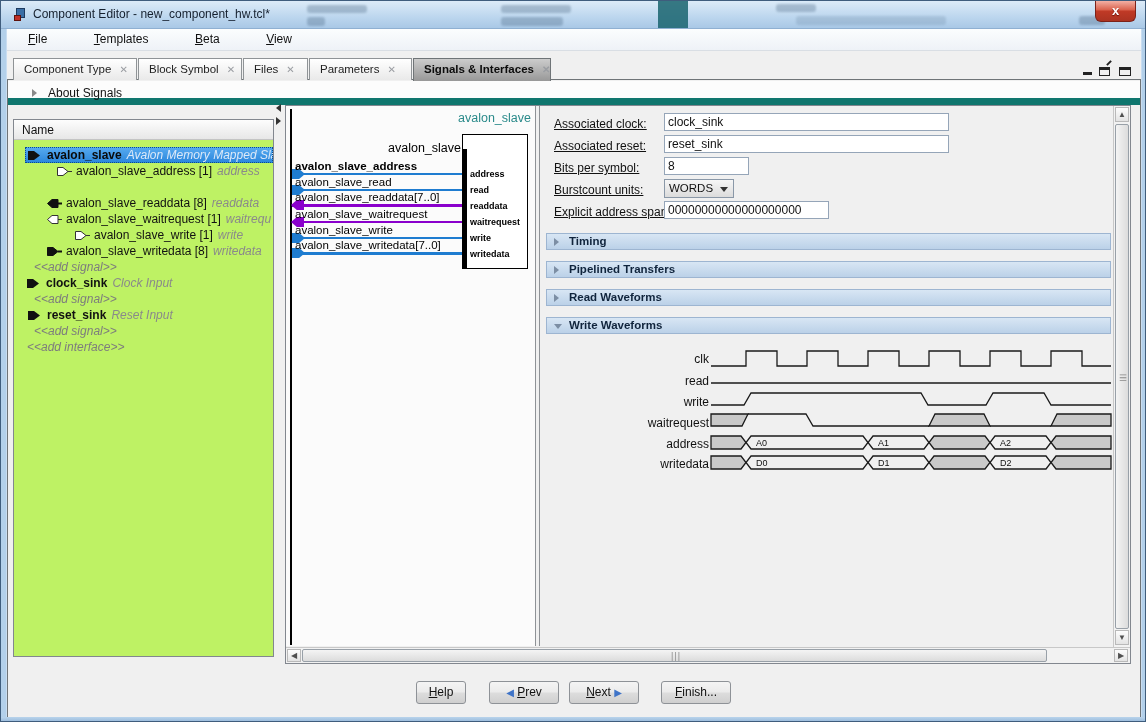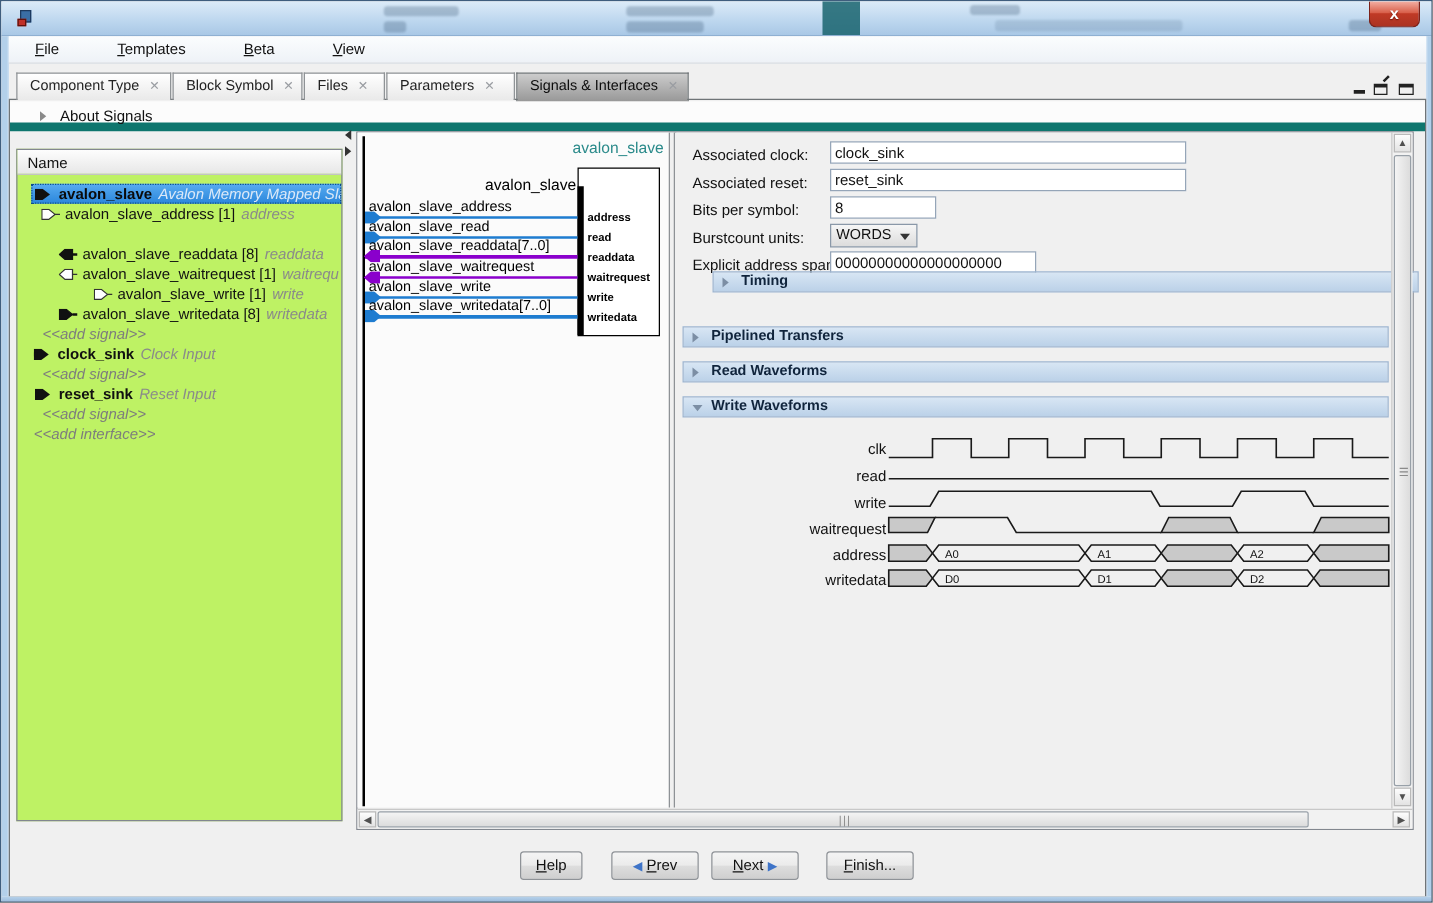--- a/index.html
+++ b/index.html
@@ -29,21 +29,21 @@
   .menuitem{display:inline-block;padding:3px 21px;font-size:12px;color:#111;}
   .fl{display:inline-block;}
   .fl::first-letter{text-decoration:underline;}
   
   .workframe{left:6px;top:78px;width:1134px;height:638px;border:1px solid #6f7477;background:#f0f0f0;}
   .tab{position:absolute;top:57px;height:22px;border:1px solid #8f9396;border-bottom:none;
     background:linear-gradient(#ffffff,#e9e9e9);font-size:11.5px;color:#222;
     padding:4px 8px 0 10px;white-space:nowrap;}
   .tab .x{color:#9a9da2;font-size:10px;margin-left:8px;}
   .tab.active{background:linear-gradient(#cccccc,#989898);border-color:#6f7477;z-index:3;height:23px;
-    font-weight:normal;color:#0c0c0c;}
+    font-weight:bold;color:#0c0c0c;}
   .miniicons{position:absolute;left:1078px;top:63px;width:58px;height:14px;}
   .mi-min{position:absolute;left:4px;top:8px;width:9px;height:3px;background:#222;}
   .mi-float{position:absolute;left:20px;top:3px;width:11px;height:9px;border:1px solid #222;border-top:3px solid #222;}
   .mi-float:after{content:"";position:absolute;left:6px;top:-8px;width:6px;height:2px;background:#222;transform:rotate(-45deg);}
   .mi-max{position:absolute;left:40px;top:3px;width:12px;height:9px;border:1px solid #222;border-top:3px solid #222;}
   
   .aboutbar{left:7px;top:80px;width:1132px;height:24px;background:#fcfcfc;border-bottom:7px solid #0f766e;}
   .tri-r{display:inline-block;width:0;height:0;border-left:5px solid #8a8a8a;border-top:4px solid transparent;border-bottom:4px solid transparent;}
   .aboutlabel{font-size:12px;color:#111;}
   
@@ -73,21 +73,21 @@
   .trunk{left:289px;top:108px;width:2px;height:536px;background:#000;}
   .blockbox{left:461px;top:133px;width:66px;height:135px;background:#fff;border:1.5px solid #000;}
   .blockbar{left:461px;top:148px;width:5px;height:119px;background:#000;}
   .portlabel{position:absolute;left:469px;font-size:9px;font-weight:bold;color:#000;}
   .wire{position:absolute;left:291px;}
   .wirelabel{position:absolute;left:294px;font-size:11.5px;color:#000;white-space:nowrap;}
   .arrow{position:absolute;width:13px;height:10px;}
   .ar-r{clip-path:polygon(0 0,55% 0,100% 50%,55% 100%,0 100%);}
   .ar-l{clip-path:polygon(100% 0,45% 0,0 50%,45% 100%,100% 100%);}
   
-  .plabel{position:absolute;left:553px;font-size:12px;color:#111;}
+  .plabel{position:absolute;left:553px;font-size:12px;color:#111;text-decoration:underline;}
   .pinput{position:absolute;height:18px;border:1px solid #95a5b8;font-size:12px;padding:1px 3px;background:#fff;color:#111;}
   .dd{position:absolute;left:663px;top:178px;width:70px;height:19px;border:1px solid #8a98a8;
      background:linear-gradient(#f6f6f6,#dcdcdc);font-size:11.5px;padding:2px 4px;color:#111;}
   .dd .ddarrow{position:absolute;right:5px;top:7px;width:0;height:0;border-top:5px solid #333;
      border-left:4px solid transparent;border-right:4px solid transparent;}
   .sechead{position:absolute;left:545px;width:565px;height:17px;
      background:linear-gradient(#d8e6f4,#bbd1e8);border:1px solid #9db5d1;
      font-size:11.5px;font-weight:bold;color:#10243c;padding:1px 0 0 22px;}
   .sechead .arr{position:absolute;left:7px;top:4px;}
   .arr-col{width:0;height:0;border-left:5px solid #7c8ea4;border-top:4px solid transparent;border-bottom:4px solid transparent;}
@@ -121,20 +121,21 @@
     <div class="smudge" style="left:500px;top:4px;width:70px;height:8px;"></div>
     <div class="smudge" style="left:500px;top:16px;width:62px;height:9px;"></div>
     <div class="smudge" style="left:775px;top:3px;width:40px;height:8px;"></div>
     <div class="smudge" style="left:795px;top:15px;width:150px;height:9px;opacity:.15;"></div>
     <div class="smudge" style="left:1078px;top:15px;width:26px;height:9px;"></div>
     <div class="tealblock"></div>
     <div class="appicon">
         <div class="p1"></div>
         <div class="p2"></div>
       </div>
+    <div class="apptitle">Component Editor - new_component_hw.tcl*</div>
     <div class="closebtn"><span>x</span></div>
   </div>
   <div class="abs edge-l"></div>
   <div class="abs edge-r"></div>
   <div class="abs edge-b"></div>
 
   <div class="abs menubar">
     <span class="menuitem"><span class="fl">File</span></span>
     <span class="menuitem"><span class="fl">Templates</span></span>
     <span class="menuitem"><span class="fl">Beta</span></span>
@@ -161,21 +162,21 @@
 
   <div class="abs treepanel">
     <div class="treehead">Name</div>
   </div>
   <div class="abs trow tbold sel" style="left:24px;top:146px;width:248px;padding-left:3px;">
     <span class="ticon"><svg width="15" height="9">
           <polygon points="0,0 6,0 12,4.5 6,9 0,9" fill="#111"></polygon>
           <rect x="0" y="3" width="3" height="3" fill="#111"></rect>
         </svg></span><span class="tname">avalon_slave</span><span class="trole">Avalon Memory Mapped Slave</span>
   </div>
-  <div class="abs trow" style="top:162px;left:13px;padding-left:19px;">
+  <div class="abs trow" style="top:162px;left:13px;padding-left:43px;">
     <span class="ticon"><svg width="15" height="9">
           <polygon points="0.5,0.5 6,0.5 11,4.5 6,8.5 0.5,8.5" fill="#fff" stroke="#333"></polygon>
           <line x1="11" y1="4.5" x2="15" y2="4.5" stroke="#333"></line>
         </svg></span><span class="tname">avalon_slave_address [1]</span><span class="trole">address</span>
   </div>
   <div class="abs trow" style="top:194px;left:13px;padding-left:33px;">
     <span class="ticon"><svg width="15" height="9">
           <polygon points="11,0.5 5,0.5 0.5,4.5 5,8.5 11,8.5" fill="#111" stroke="#111"></polygon>
           <line x1="11" y1="4.5" x2="15" y2="4.5" stroke="#111" stroke-width="2"></line>
         </svg></span><span class="tname">avalon_slave_readdata [8]</span><span class="trole">readdata</span>
@@ -253,42 +254,42 @@
   <div class="wire" style="top:236px;width:170px;height:2px;background:#1e7cd0;"></div>
   <div class="wire" style="top:251px;width:170px;height:3px;background:#1e7cd0;"></div>
 
   <div class="arrow ar-r" style="left:291px;top:168px;background:#1e7cd0;"></div>
   <div class="arrow ar-r" style="left:291px;top:184px;background:#1e7cd0;"></div>
   <div class="arrow ar-l" style="left:290px;top:199px;background:#8a00cc;"></div>
   <div class="arrow ar-l" style="left:290px;top:216px;background:#8a00cc;"></div>
   <div class="arrow ar-r" style="left:291px;top:232px;background:#1e7cd0;"></div>
   <div class="arrow ar-r" style="left:291px;top:247px;background:#1e7cd0;"></div>
 
-  <div class="wirelabel" style="top:159px;">avalon_slave_address</div>
+  <div class="wirelabel" style="top:159px;font-weight:bold;">avalon_slave_address</div>
   <div class="wirelabel" style="top:175px;">avalon_slave_read</div>
   <div class="wirelabel" style="top:190px;">avalon_slave_readdata[7..0]</div>
   <div class="wirelabel" style="top:207px;">avalon_slave_waitrequest</div>
   <div class="wirelabel" style="top:223px;">avalon_slave_write</div>
   <div class="wirelabel" style="top:238px;">avalon_slave_writedata[7..0]</div>
 
   <div class="plabel" style="top:116px;">Associated clock:</div>
   <input class="pinput" style="left: 663px; top: 112px; width: 285px;" value="clock_sink">
   <div class="plabel" style="top:138px;">Associated reset:</div>
   <input class="pinput" style="left: 663px; top: 134px; width: 285px;" value="reset_sink">
   <div class="plabel" style="top:160px;">Bits per symbol:</div>
   <input class="pinput" style="left: 663px; top: 156px; width: 85px;" value="8">
   <div class="plabel" style="top:182px;">Burstcount units:</div>
   <div class="dd">
     <span>WORDS</span>
     <span class="ddarrow"></span>
   </div>
   <div class="plabel" style="top:204px;">Explicit address span:</div>
   <input class="pinput" style="left: 663px; top: 200px; width: 165px;" value="00000000000000000000">
 
-  <div class="sechead" style="top:216px;margin-left:24px;">
+  <div class="sechead" style="top:232px;">
     <span class="arr arr-col"></span><span>Timing</span>
   </div>
   <div class="sechead" style="top:260px;">
     <span class="arr arr-col"></span><span>Pipelined Transfers</span>
   </div>
   <div class="sechead" style="top:288px;">
     <span class="arr arr-col"></span><span>Read Waveforms</span>
   </div>
   <div class="sechead" style="top:316px;">
     <span class="arr arr-exp"></span><span>Write Waveforms</span>

